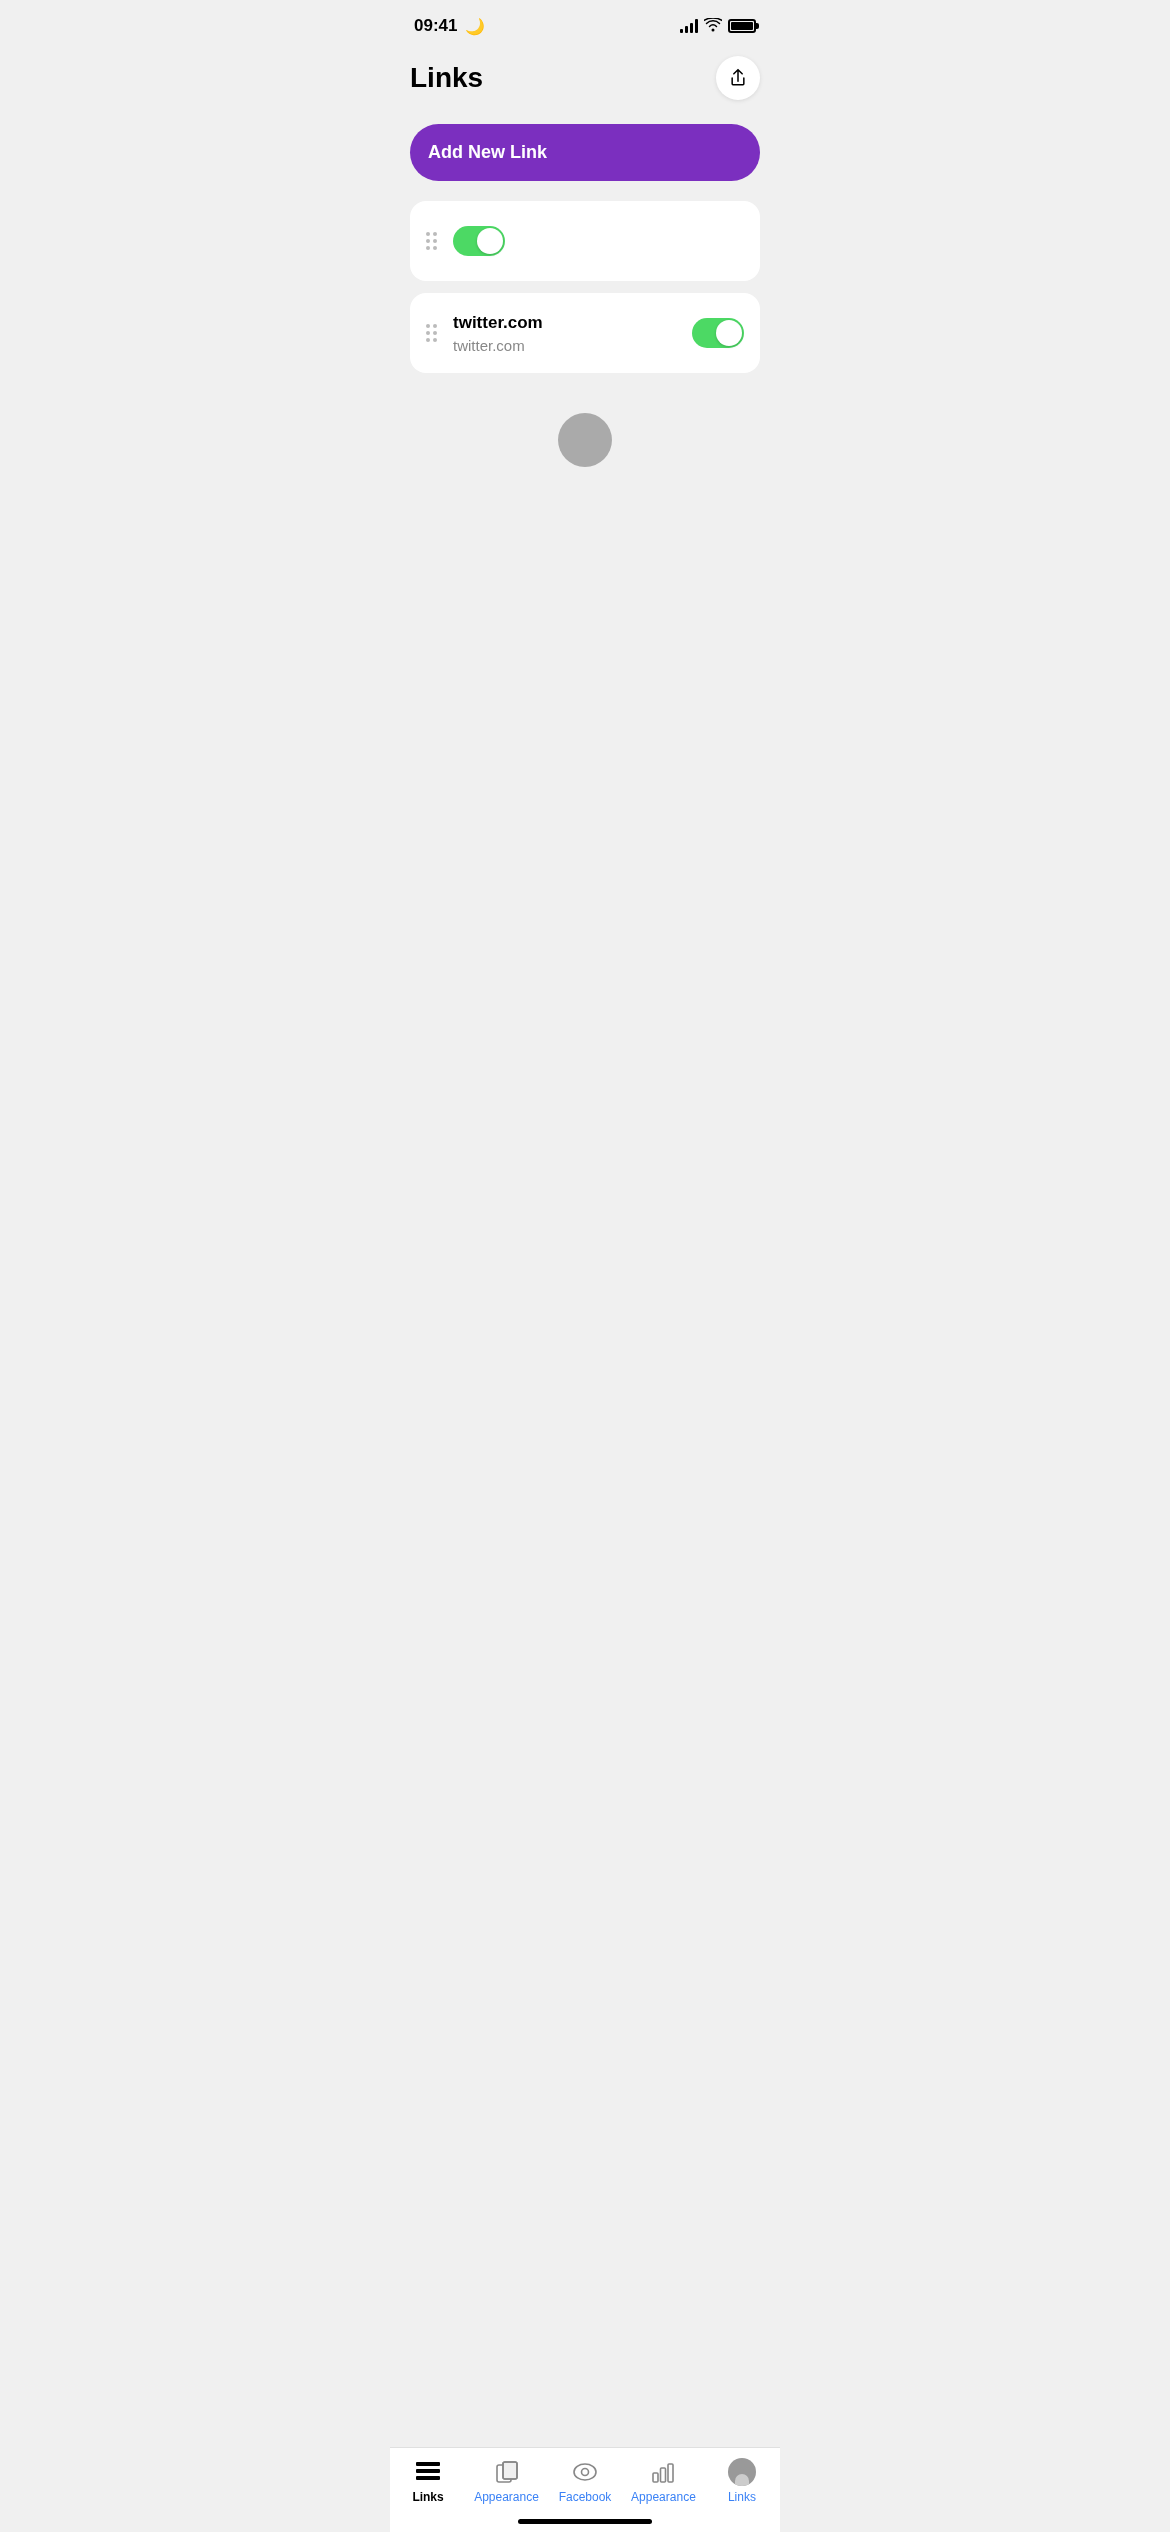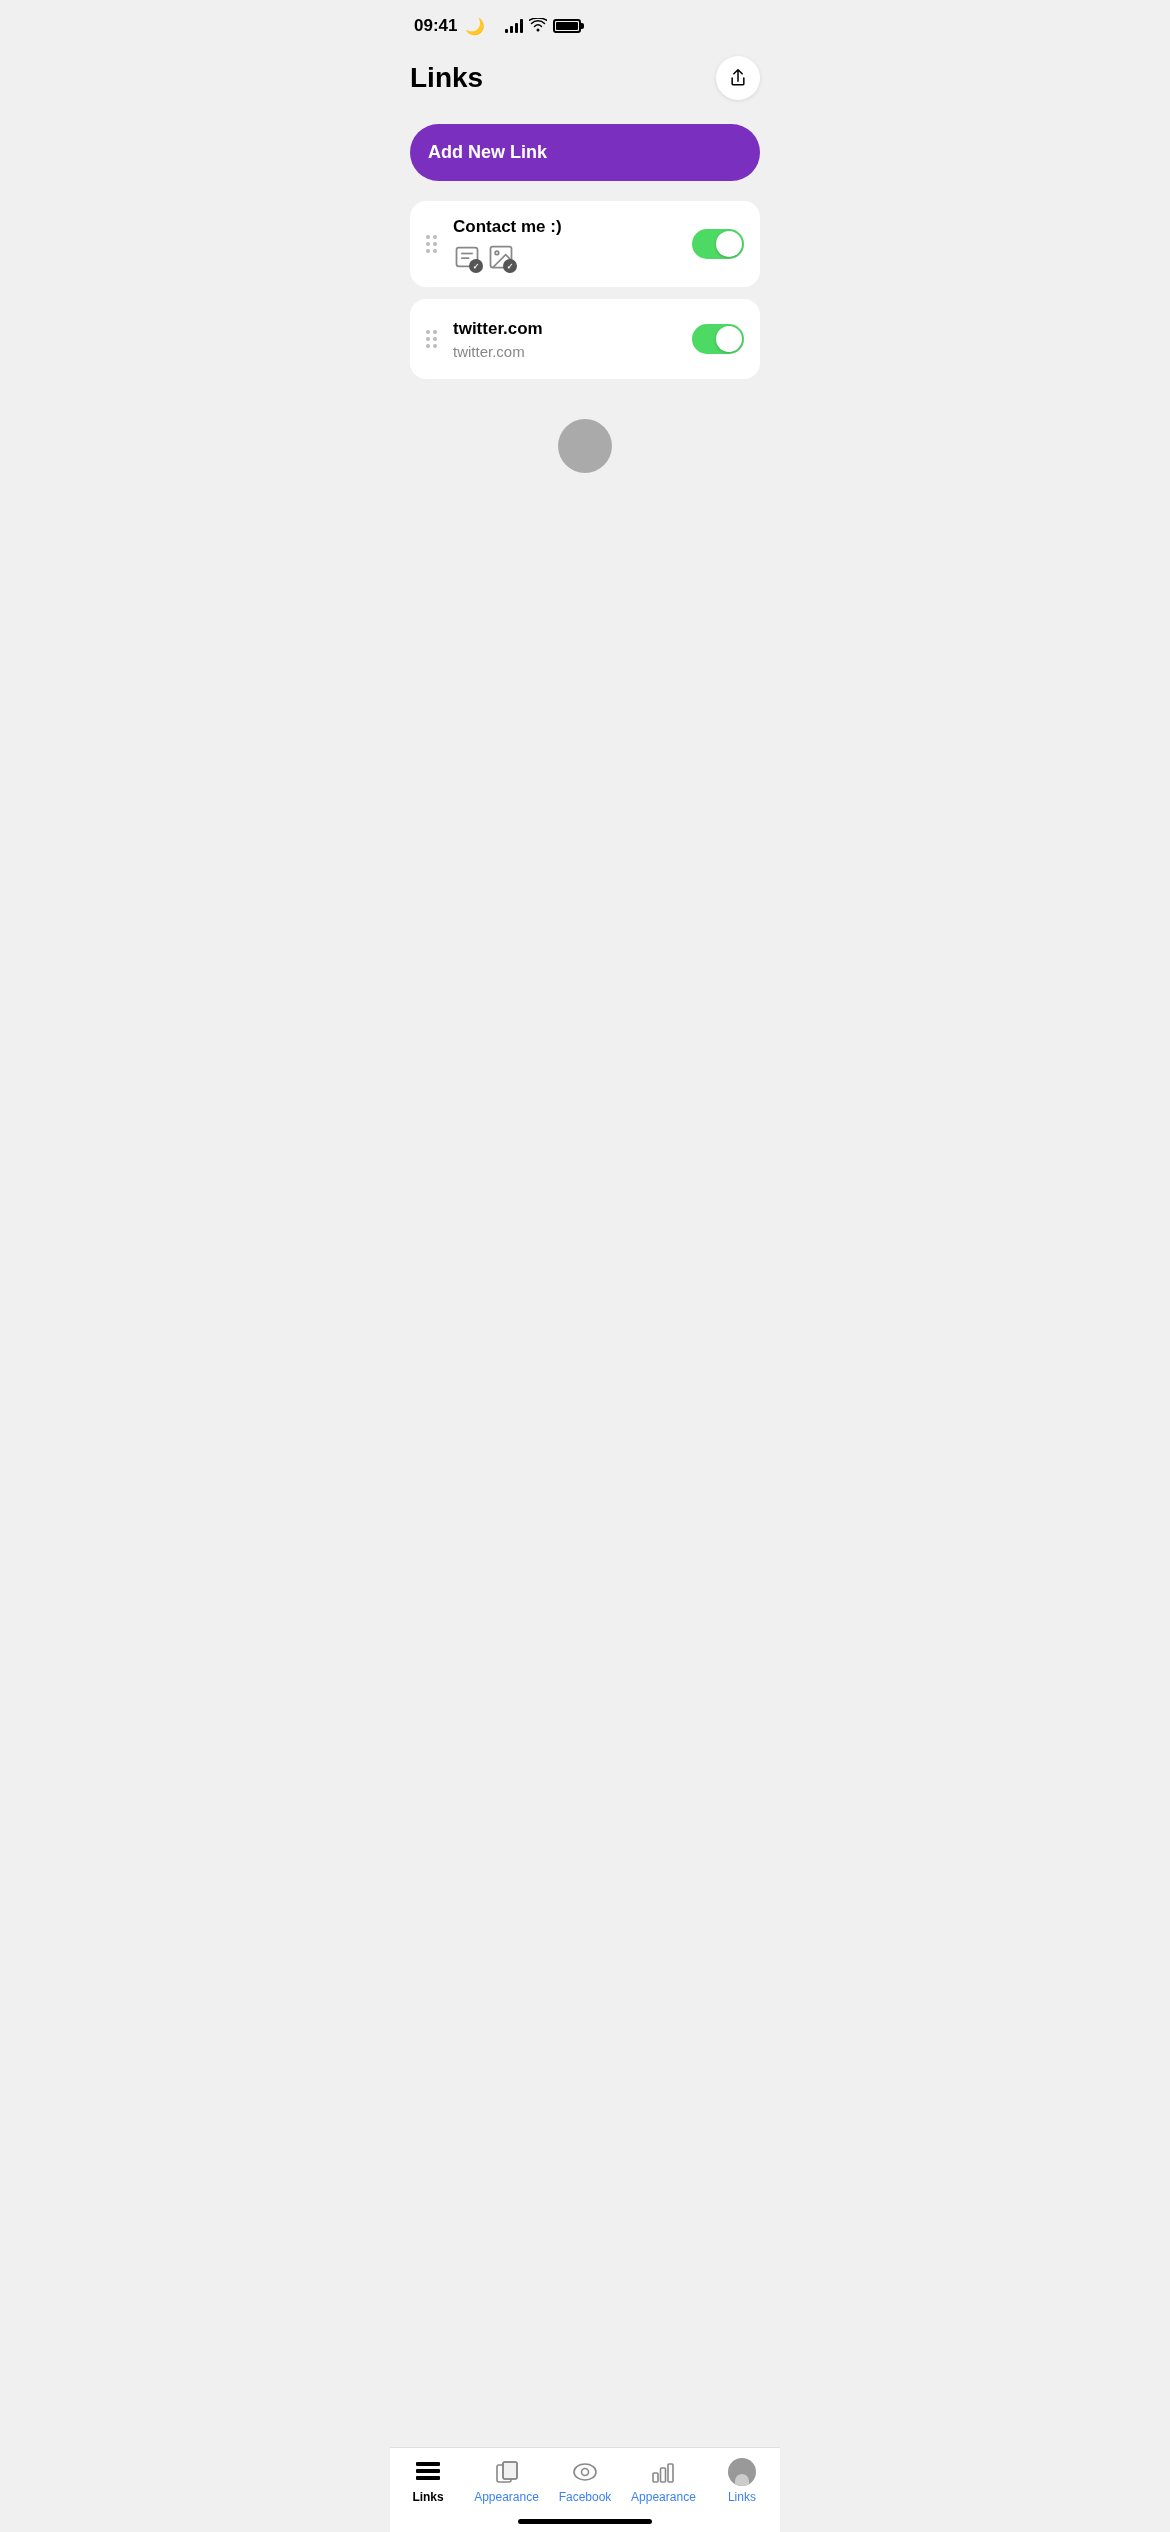--- a/index.html
+++ b/index.html
@@ -11,21 +11,21 @@
       width: 390px;
       min-height: 844px;
       margin: 0 auto;
       position: relative;
       overflow-x: hidden;
     }
 
     
     .status-bar {
       display: flex;
-      justify-content: flex-start;
+      justify-content: space-between;
       align-items: center;
       padding: 12px 24px 8px;
       height: 48px;
       gap: 20px;
     }
     .status-time {
       font-size: 17px;
       font-weight: 600;
       color: #000;
     }
@@ -358,41 +358,20 @@
       </div>
       <div class="drag-dots-row">
         <div class="drag-dot"></div>
           <div class="drag-dot"></div>
       </div>
       <div class="drag-dots-row">
         <div class="drag-dot"></div>
           <div class="drag-dot"></div>
       </div>
     </div>
-    <div class="link-content">
-      <div class="link-title">Contact me :)</div>
-      <div class="link-icons-row">
-        <div class="icon-badge">
-          <svg viewBox="0 0 24 24" fill="none" stroke="#888" stroke-width="1.5">
-            <rect x="3" y="4" width="18" height="16" rx="2"></rect>
-            <line x1="7" y1="9" x2="17" y2="9"></line>
-            <line x1="7" y1="13" x2="14" y2="13"></line>
-          </svg>
-          <div class="badge-check"></div>
-        </div>
-        <div class="icon-badge">
-          <svg viewBox="0 0 24 24" fill="none" stroke="#888" stroke-width="1.5">
-            <rect x="3" y="3" width="18" height="18" rx="2"></rect>
-            <circle cx="8.5" cy="8.5" r="1.5"></circle>
-            <path d="M21 15l-5-5L5 21"></path>
-          </svg>
-          <div class="badge-check"></div>
-        </div>
-      </div>
-    </div>
     <label class="toggle-switch">
       <input type="checkbox" checked="" style="">
       <span class="toggle-slider"></span>
     </label>
   </div>
 
   <div class="link-card">
     <div class="drag-handle">
       <div class="drag-dots-row">
         <div class="drag-dot"></div>

